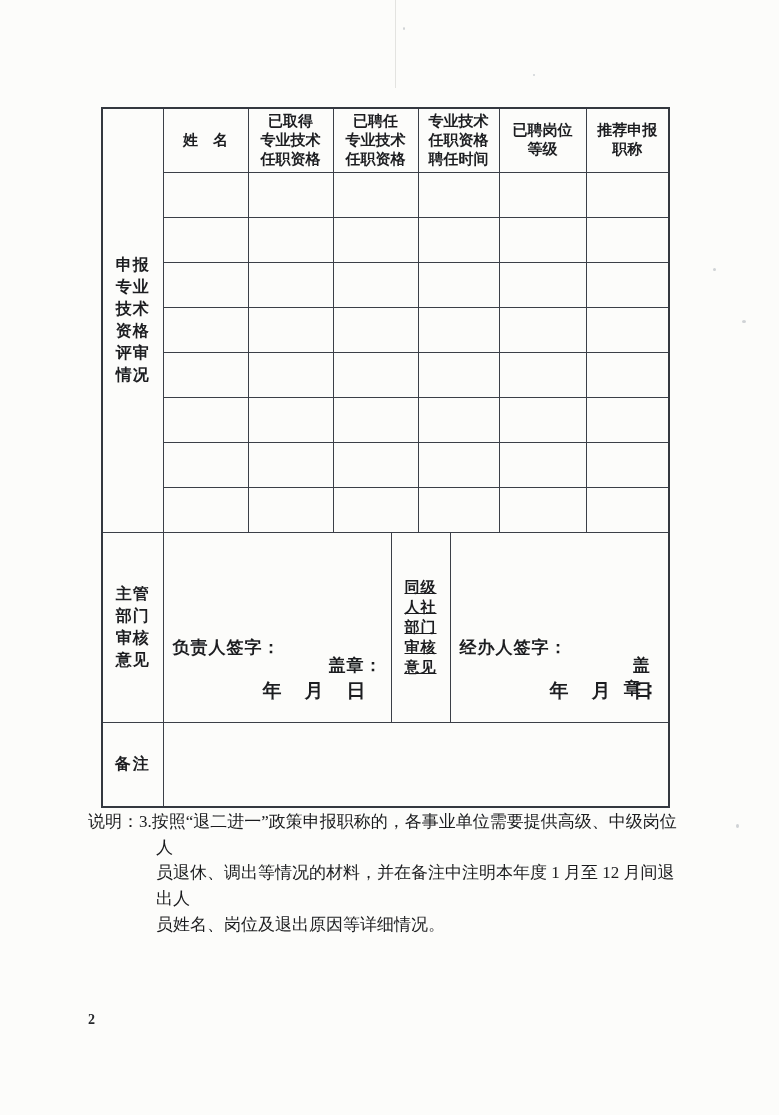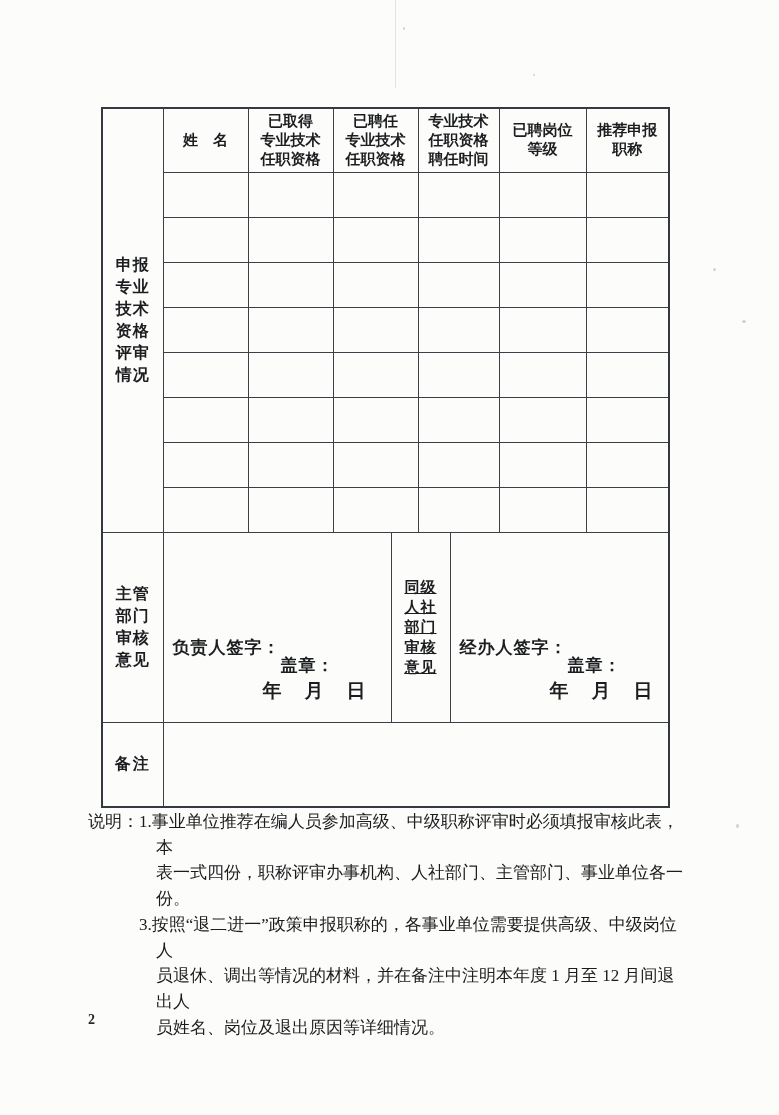--- a/index.html
+++ b/index.html
@@ -41,21 +41,21 @@
   .mid-wrap { display:flex; height:189px; }
   .mid-a { position:relative; width:228px; border-right:1.5px solid #3b3f47; }
   .mid-b {
     width:59px; border-right:1.5px solid #3b3f47;
     display:flex; align-items:center; justify-content:center;
     font-size:15px; font-weight:600; line-height:20px;
     white-space:pre-line; letter-spacing:1px;text-decoration:underline;
   }
   .mid-c { position:relative; flex:1; }
   .sign-label { position:absolute; font-size:17px; font-weight:600; letter-spacing:1px; }
-  .seal-label { position:absolute; font-size:17px; font-weight:600; letter-spacing:1px; }
+  .seal-label { position:absolute; font-size:17px; font-weight:600; letter-spacing:1px;margin-left:48px; }
   .date-label { position:absolute; font-size:19px; font-weight:600; letter-spacing:2px; }
   .pos-sign { left:9px;  top:63px;margin-top:40px; }
   .pos-seal { left:117px; top:121px; }
   .pos-date { left:99px;  top:145px; }
   tr.remarks-row { height:85px;margin-left:24px; }
   td.remarks-label { font-size:16px; font-weight:600; letter-spacing:2px; }
   
   .notes {
     position:absolute; left:88px; top:809px; width:596px;
     display:flex; font-size:17px; line-height:25.7px; color:#1b1c1e;
@@ -212,22 +212,20 @@
       <tr class="remarks-row">
         <td class="remarks-label">备注</td>
         <td colspan="6"></td>
       </tr>
     </tbody>
   </table>
 
   <div class="notes">
     <div class="notes-label">说明：</div>
     <div class="notes-items">
-      <div class="note-item">1.事业单位推荐在编人员参加高级、中级职称评审时必须填报审核此表，本
-表一式四份，职称评审办事机构、人社部门、主管部门、事业单位各一份。</div>
       <div class="note-item">3.按照“退二进一”政策申报职称的，各事业单位需要提供高级、中级岗位人
 员退休、调出等情况的材料，并在备注中注明本年度 1 月至 12 月间退出人
 员姓名、岗位及退出原因等详细情况。</div>
     </div>
   </div>
 
   <div class="page-num">2</div>
 
   <div class="speck sp1"></div>
   <div class="speck sp2"></div>

